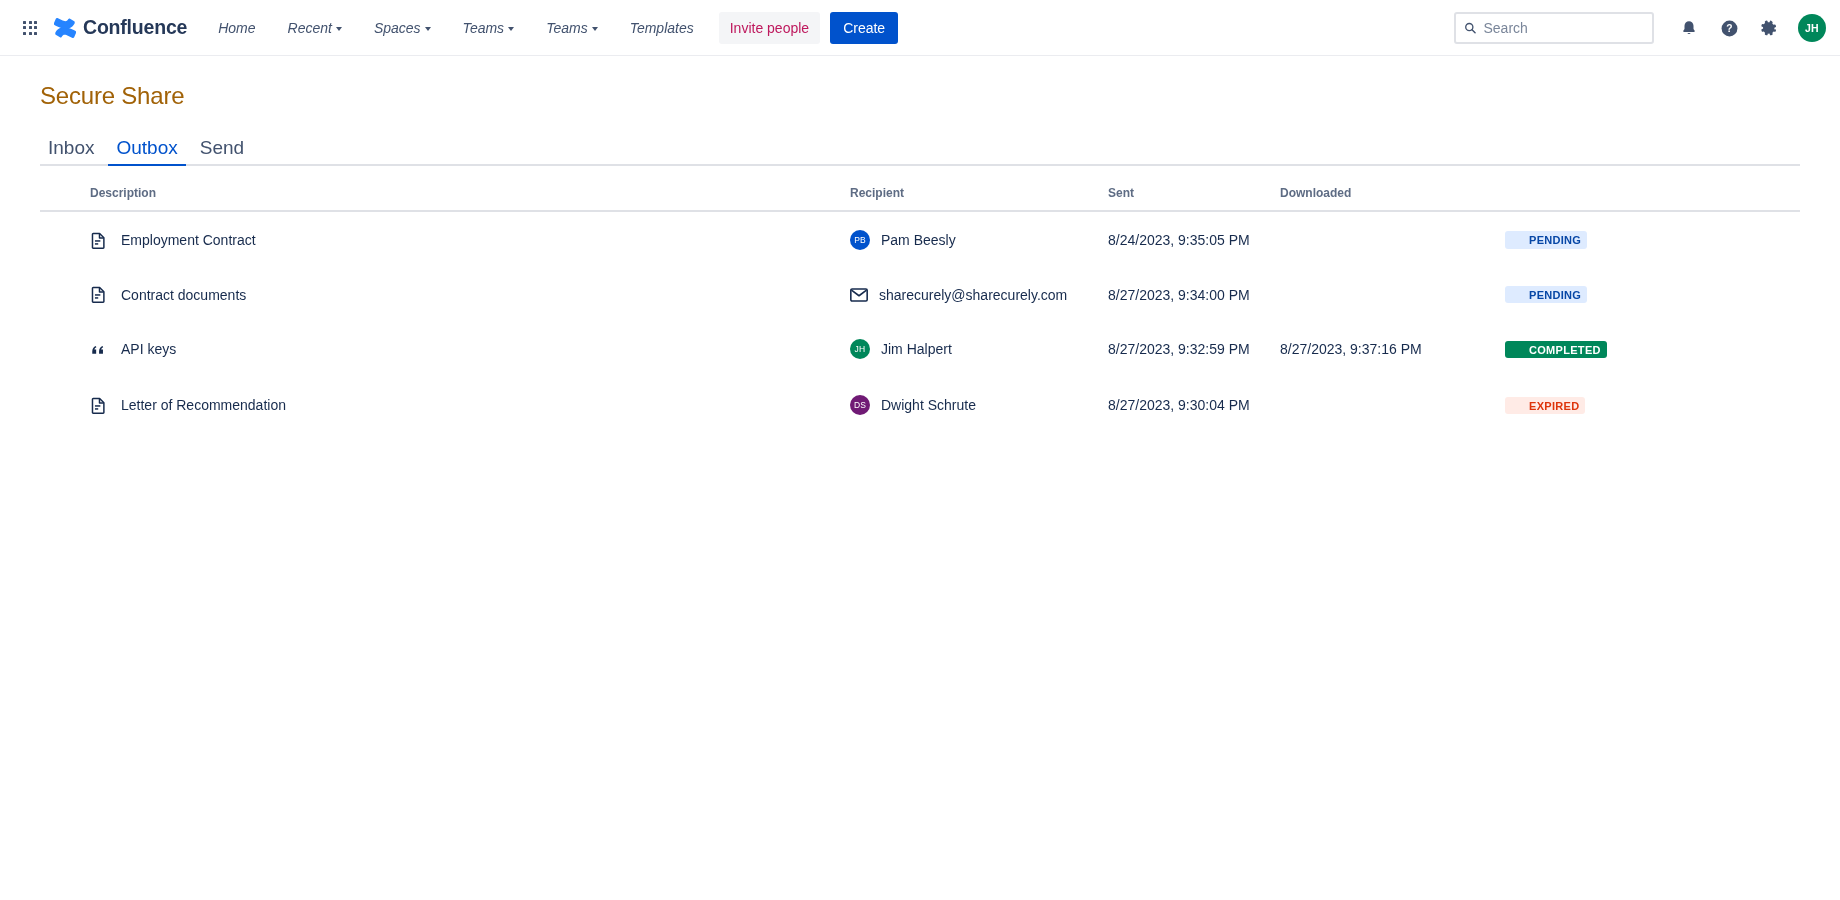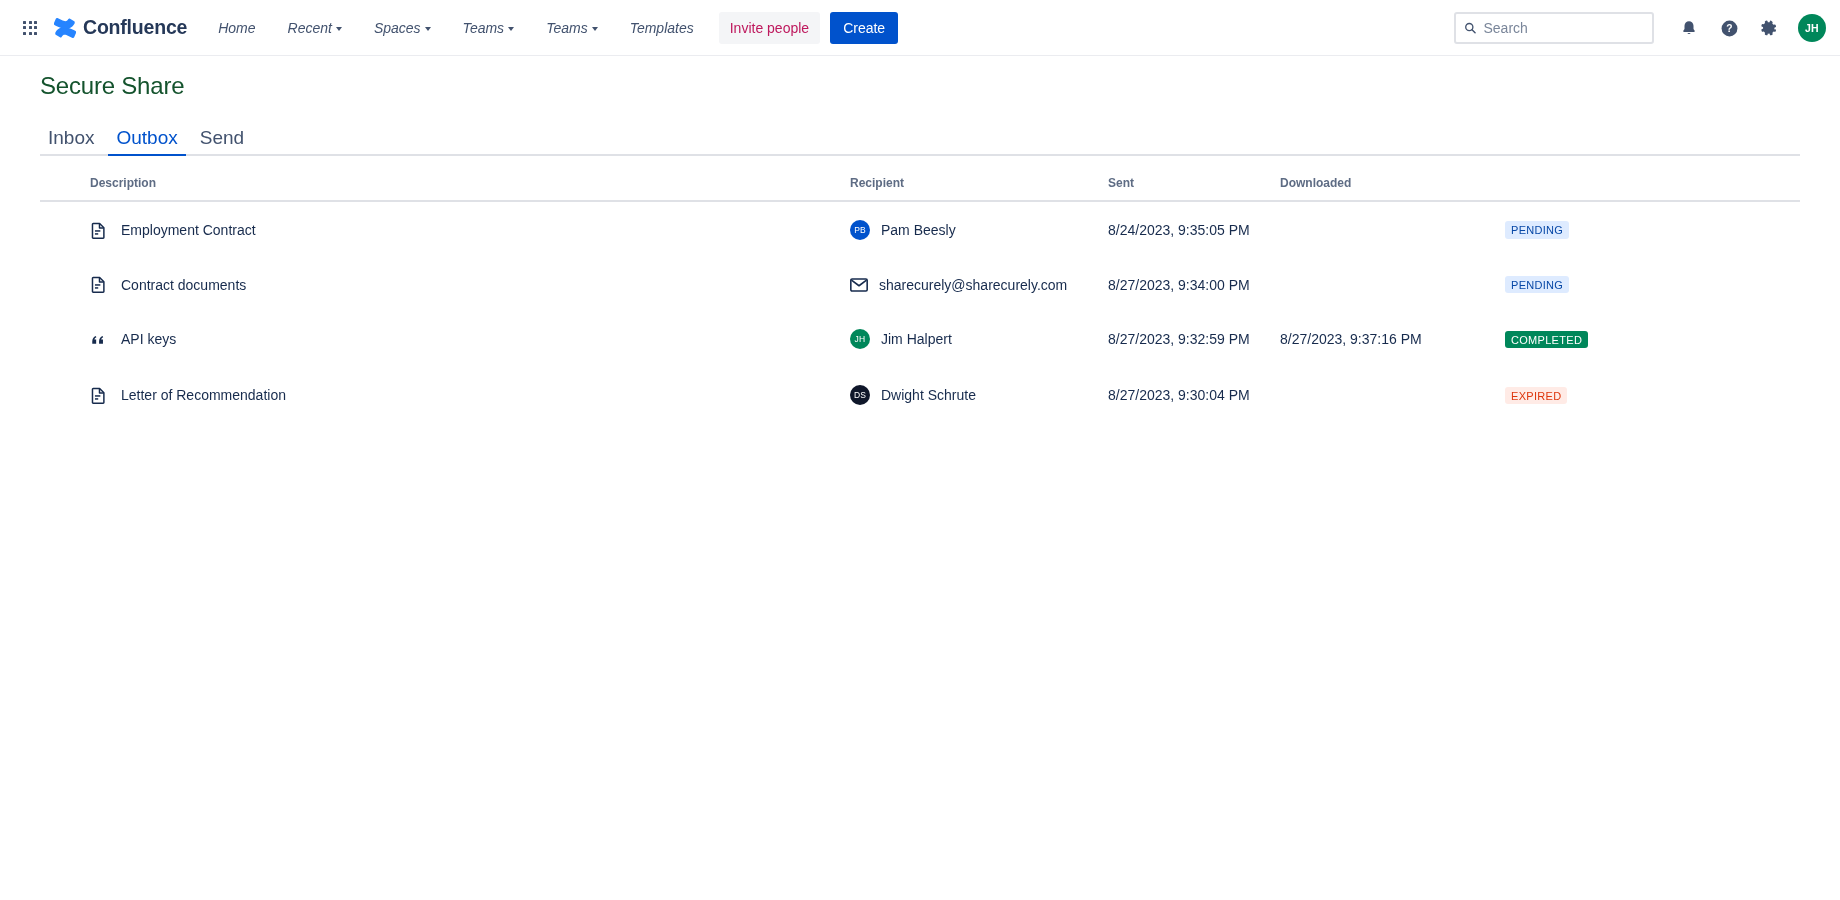--- a/index.html
+++ b/index.html
@@ -156,23 +156,23 @@
     letter-spacing: 0.2px;
   }
 
   
   .page {
     padding: 0 40px;
   }
   .page-title {
     font-size: 24px;
     font-weight: 500;
-    color: #14532d;
+    color: #a16207;
     letter-spacing: -0.2px;
-    margin-top: 16px;
+    margin-top: 26px;
     margin-left: 0;
   }
 
   .tabs {
     margin-top: 24px;
     display: flex;
     align-items: flex-end;
     gap: 6px;
     border-bottom: 2px solid #DFE1E6;
     height: 32px;
@@ -248,23 +248,23 @@
     display: flex; align-items: center; justify-content: center;
     flex: none;
     letter-spacing: 0.2px;
   }
   .mail-icon { width: 18px; height: 14px; flex: none; display:block; }
   .recip-text { line-height: 1; white-space: nowrap; }
 
   .badge {
     display: inline-block;
     font-size: 11px;
-    font-weight: 400;
+    font-weight: 700;
     letter-spacing: 0.3px;
-    padding: 3px 6px 2px 6px;
+    padding: 3px 6px 2px 24px;
     border-radius: 3px;
     line-height: 1.1;
   }
   .badge-pending   { background: #DEEBFF; color: #0747A6; }
   .badge-completed { background: #00875A; color: #FFFFFF; }
   .badge-expired   { background: #FFEBE6; color: #DE350B; }
 
   .date-cell { white-space: nowrap; }
 </style>
 </head>
@@ -452,21 +452,21 @@
                 <path d="M4.5 2.2h9.1l6 6v13.6c0 .6-.5 1-1 1H4.5c-.6 0-1-.4-1-1V3.2c0-.6.4-1 1-1z" fill="none" stroke="#172B4D" stroke-width="2.1" stroke-linejoin="round"></path>
                 <path d="M13.4 2.4v6.1h6.1" fill="none" stroke="#172B4D" stroke-width="2.1" stroke-linejoin="round"></path>
                 <rect x="7" y="11.6" width="7.6" height="2.1" fill="#172B4D"></rect>
                 <rect x="7" y="15.8" width="4.6" height="2.1" fill="#172B4D"></rect>
               </svg>
               <span class="desc-text">Letter of Recommendation</span>
             </div>
           </td>
           <td class="col-recip">
             <div class="recip-cell">
-              <span class="avatar" style="background:#0f172a">DS</span>
+              <span class="avatar" style="background:#701a75">DS</span>
               <span class="recip-text">Dwight Schrute</span>
             </div>
           </td>
           <td class="col-sent date-cell">8/27/2023, 9:30:04 PM</td>
           <td class="col-dl date-cell"></td>
           <td class="col-status"><span class="badge badge-expired">EXPIRED</span></td>
         </tr>
       </tbody>
   </table>
 

